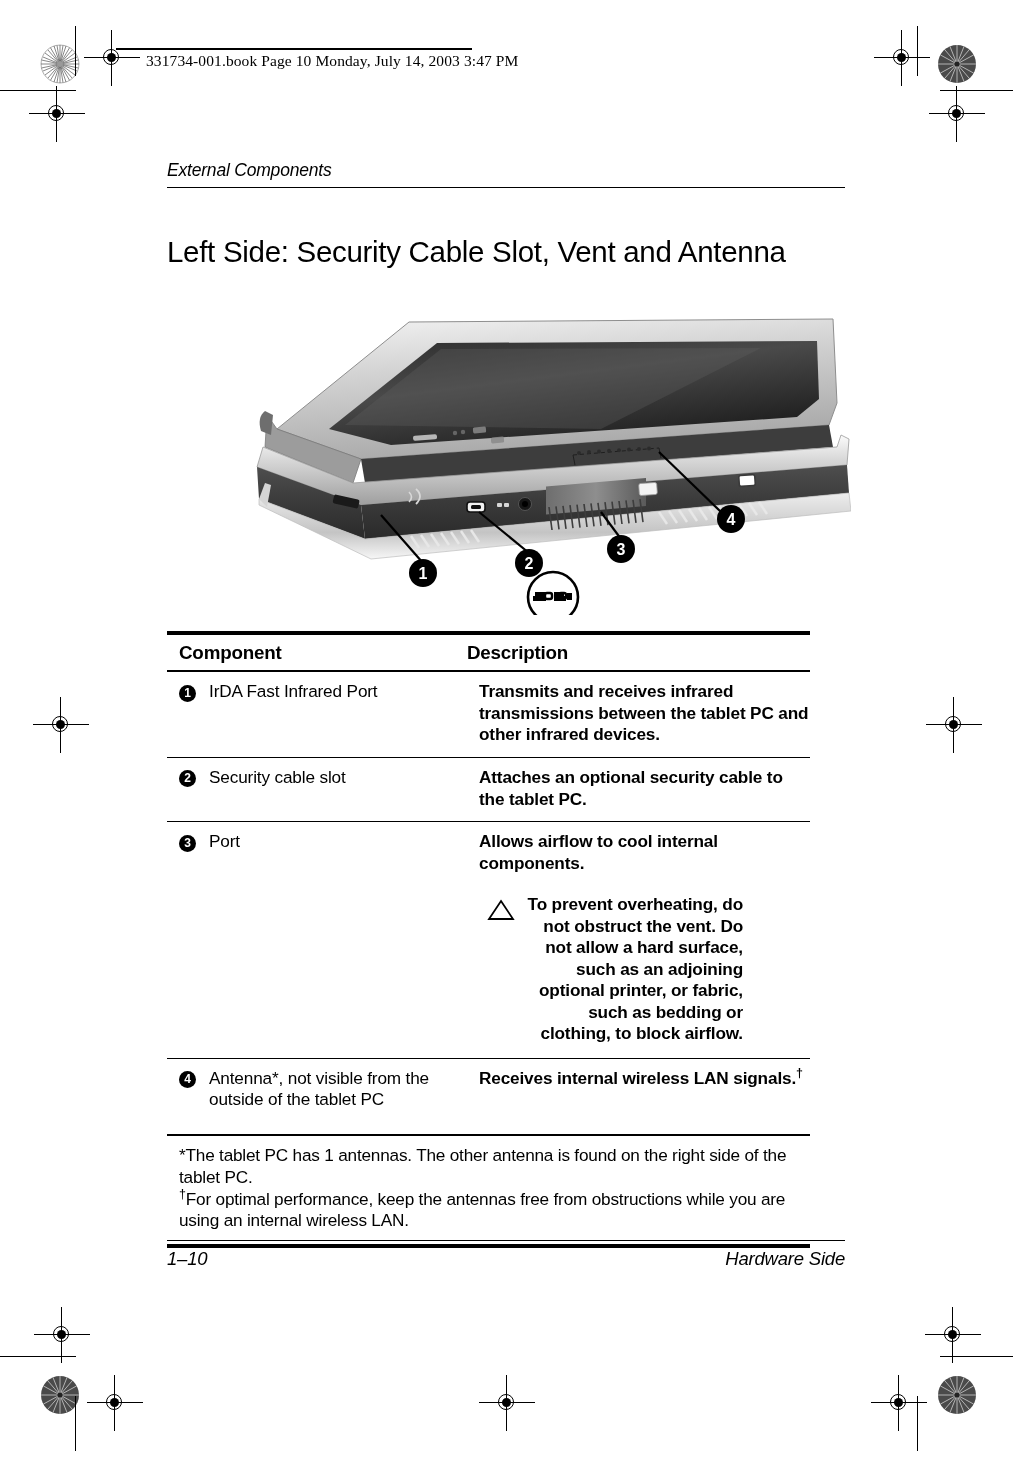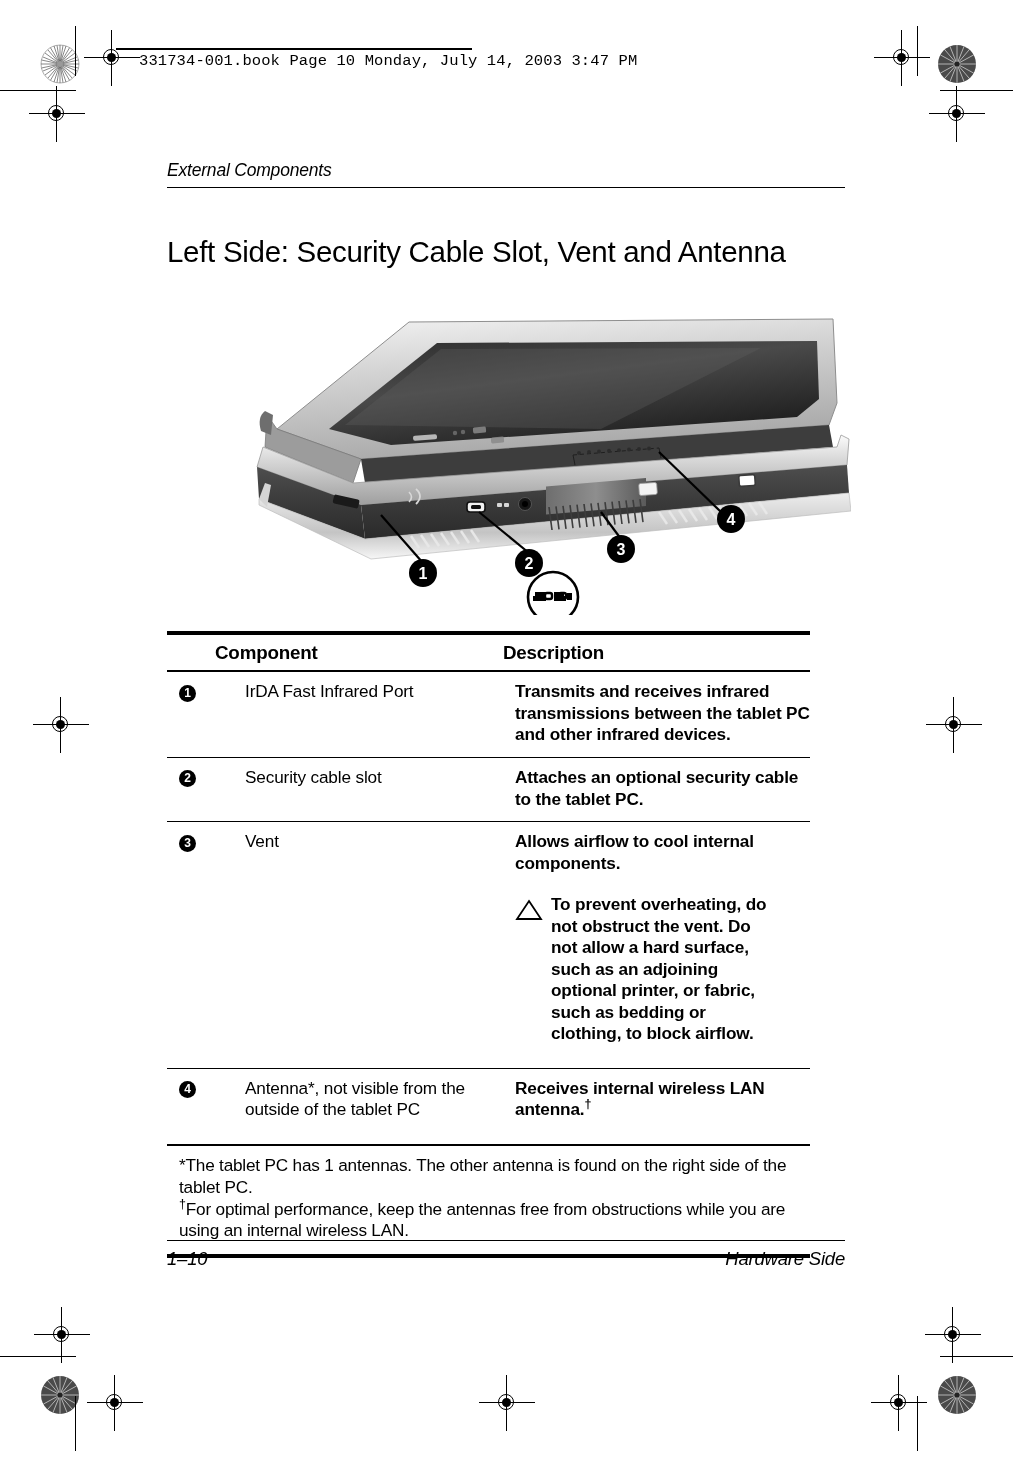--- a/index.html
+++ b/index.html
@@ -54,22 +54,22 @@
 
   
   .bookmark-line {
     position: absolute;
     left: 116px; top: 48px;
     width: 356px; height: 2px;
     background: #000;
   }
   .booktext {
     position: absolute;
-    left: 139px; top: 52px;
-    font-family: Liberation Mono, monospace;
+    left: 146px; top: 52px;
+    font-family: Liberation Serif, serif;
     font-size: 15.5px;
     letter-spacing: 0.1px;
     white-space: nowrap;
   }
 
   .content {
     position: absolute;
     left: 167px;
     top: 160px;
     width: 678px;
@@ -129,21 +129,20 @@
     flex: 0 0 30px;
     padding-top: 11px;
   }
   .col-comp {
     width: 262px;
     flex: 0 0 262px;
     font-size: 17.2px;
     line-height: 21.5px;
     padding: 9px 8px 23px 0;
     letter-spacing: -0.15px;
-    margin-left: 36px;
   }
   .col-desc {
     flex: 1 1 auto;
     font-size: 17.2px;
     line-height: 21.5px;
     padding: 9px 0 11px 0;
     letter-spacing: -0.15px;
     font-weight: bold;
   }
   .thead .col-comp, .thead .col-desc {
@@ -168,21 +167,22 @@
     font-weight: bold;
     line-height: 17px;
     text-align: center;
     vertical-align: middle;
   }
   .row-pad-left { padding-left: 12px; }
 
   .note-block {
     display: flex;
     margin-top: 20px;
-    margin-bottom: 12px;
+    margin-bottom: 2px;
+    text-align: right;
   }
   .note-icon {
     flex: 0 0 36px;
     padding-top: 4px;
   }
   .note-text {
     font-size: 17.2px;
     line-height: 21.5px;
     letter-spacing: -0.15px;
     width: 228px;
@@ -641,41 +641,41 @@
       </div>
       <div class="col-comp">Security cable slot</div>
       <div class="col-desc">Attaches an optional security cable to the tablet PC.</div>
     </div>
     <div class="rule-thin"></div>
 
     <div class="trow row-pad-left">
       <div class="col-num">
         <span class="badge">3</span>
       </div>
-      <div class="col-comp">Vent</div>
+      <div class="col-comp">Port</div>
       <div class="col-desc">
         <div>Allows airflow to cool internal components.</div>
         <div class="note-block">
           <div class="note-icon">
             <svg width="28" height="24" viewBox="0 0 28 24">
               <polygon points="14,3 26,21 2,21" fill="none" stroke="#000" stroke-width="1.8" stroke-linejoin="miter"></polygon>
             </svg>
           </div>
           <div class="note-text">To prevent overheating, do not obstruct the vent. Do not allow a hard surface, such as an adjoining optional printer, or fabric, such as bedding or clothing, to block airflow.</div>
         </div>
       </div>
     </div>
     <div class="rule-thin"></div>
 
     <div class="trow row-pad-left">
       <div class="col-num">
         <span class="badge">4</span>
       </div>
       <div class="col-comp">Antenna*, not visible from the outside of the tablet PC</div>
-      <div class="col-desc"><span>Receives internal wireless LAN antenna.</span><sup class="dag">†</sup></div>
+      <div class="col-desc"><span>Receives internal wireless LAN signals.</span><sup class="dag">†</sup></div>
     </div>
     <div class="rule-med"></div>
 
     <div class="footnotes">
       <p>*The tablet PC has 1 antennas. The other antenna is found on the right side of the tablet PC.</p>
       <p><sup class="dag">†</sup><span>For optimal performance, keep the antennas free from obstructions while you are using an internal wireless LAN.</span></p>
     </div>
 
     <div class="rule-thick"></div>
   </div>

